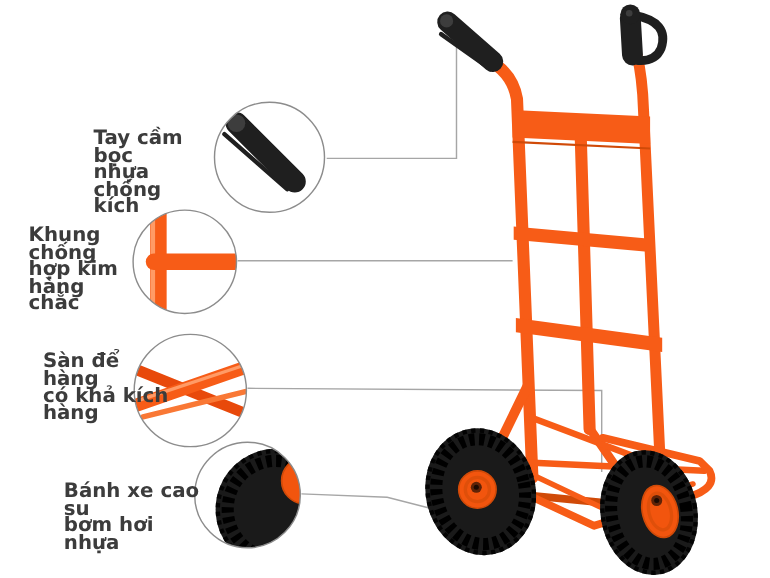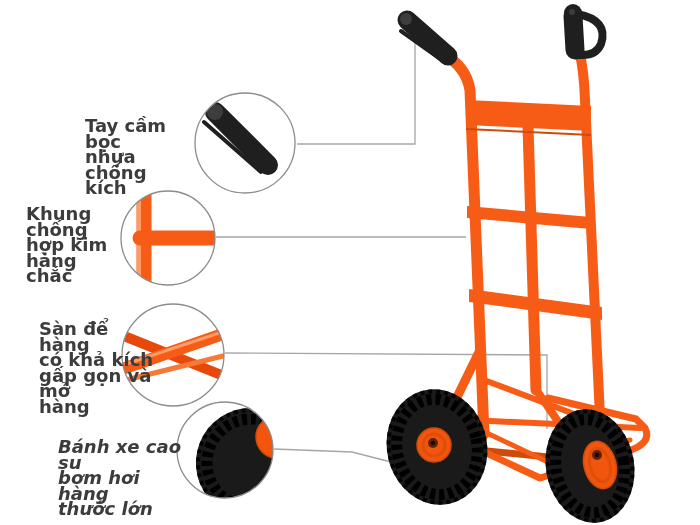--- a/index.html
+++ b/index.html
@@ -15,21 +15,21 @@
     position:absolute;
     text-align:left;
     font-size:18px;
     font-weight:bold;
     line-height:15.5px;
     color:var(--label_text,#3c3c3c);
   }
   .label-1{left:85px;top:118px;width:116px;}
   .label-2{left:26px;top:206px;width:114px;}
   .label-3{left:0;top:321px;width:116px;margin-left:39px;}
-  .label-4{left:58px;top:439px;width:126px;font-style:italic;}
+  .label-4{left:58px;top:439px;width:126px;}
 
   .lines path{stroke:var(--callout_line_gray,#a6a6a6);stroke-width:1.3;fill:none;}
   .tube{stroke:var(--frame_orange,#F75C17);fill:none;stroke-linecap:round;}
   .tube-hl{stroke:var(--frame_orange_highlight,#FF9B66);fill:none;stroke-linecap:round;}
   .tube-mid{stroke:var(--frame_orange_mid,#F97835);fill:none;stroke-linecap:round;}
   .tube-deep{stroke:var(--frame_orange_deep,#E8490B);fill:none;stroke-linecap:round;}
   .tube-dark{stroke:var(--frame_orange_dark,#D04A08);fill:none;stroke-linecap:round;}
   .bar{fill:var(--frame_orange,#F75C17);}
   .bar-edge{stroke:var(--frame_orange_dark,#D04A08);stroke-width:2;}
   .grip{stroke:var(--handle_black,#1F1F1F);stroke-width:19;stroke-linecap:round;}
@@ -189,23 +189,21 @@
 
   <div class="label label-2">
     <div>Khung chống</div>
     <div>hợp kim hàng</div>
     <div>chắc</div>
   </div>
 
   <div class="label label-3">
     <div>Sàn để hàng</div>
     <div>có khả kích</div>
-    <div>gấp gọn và mở</div>
     <div>hàng</div>
   </div>
 
   <div class="label label-4">
     <div>Bánh xe cao su</div>
-    <div>bơm hơi hàng</div>
-    <div>thước lớn</div>
+    <div>bơm hơi nhựa</div>
   </div>
 
 </div>
 
 </body></html>

